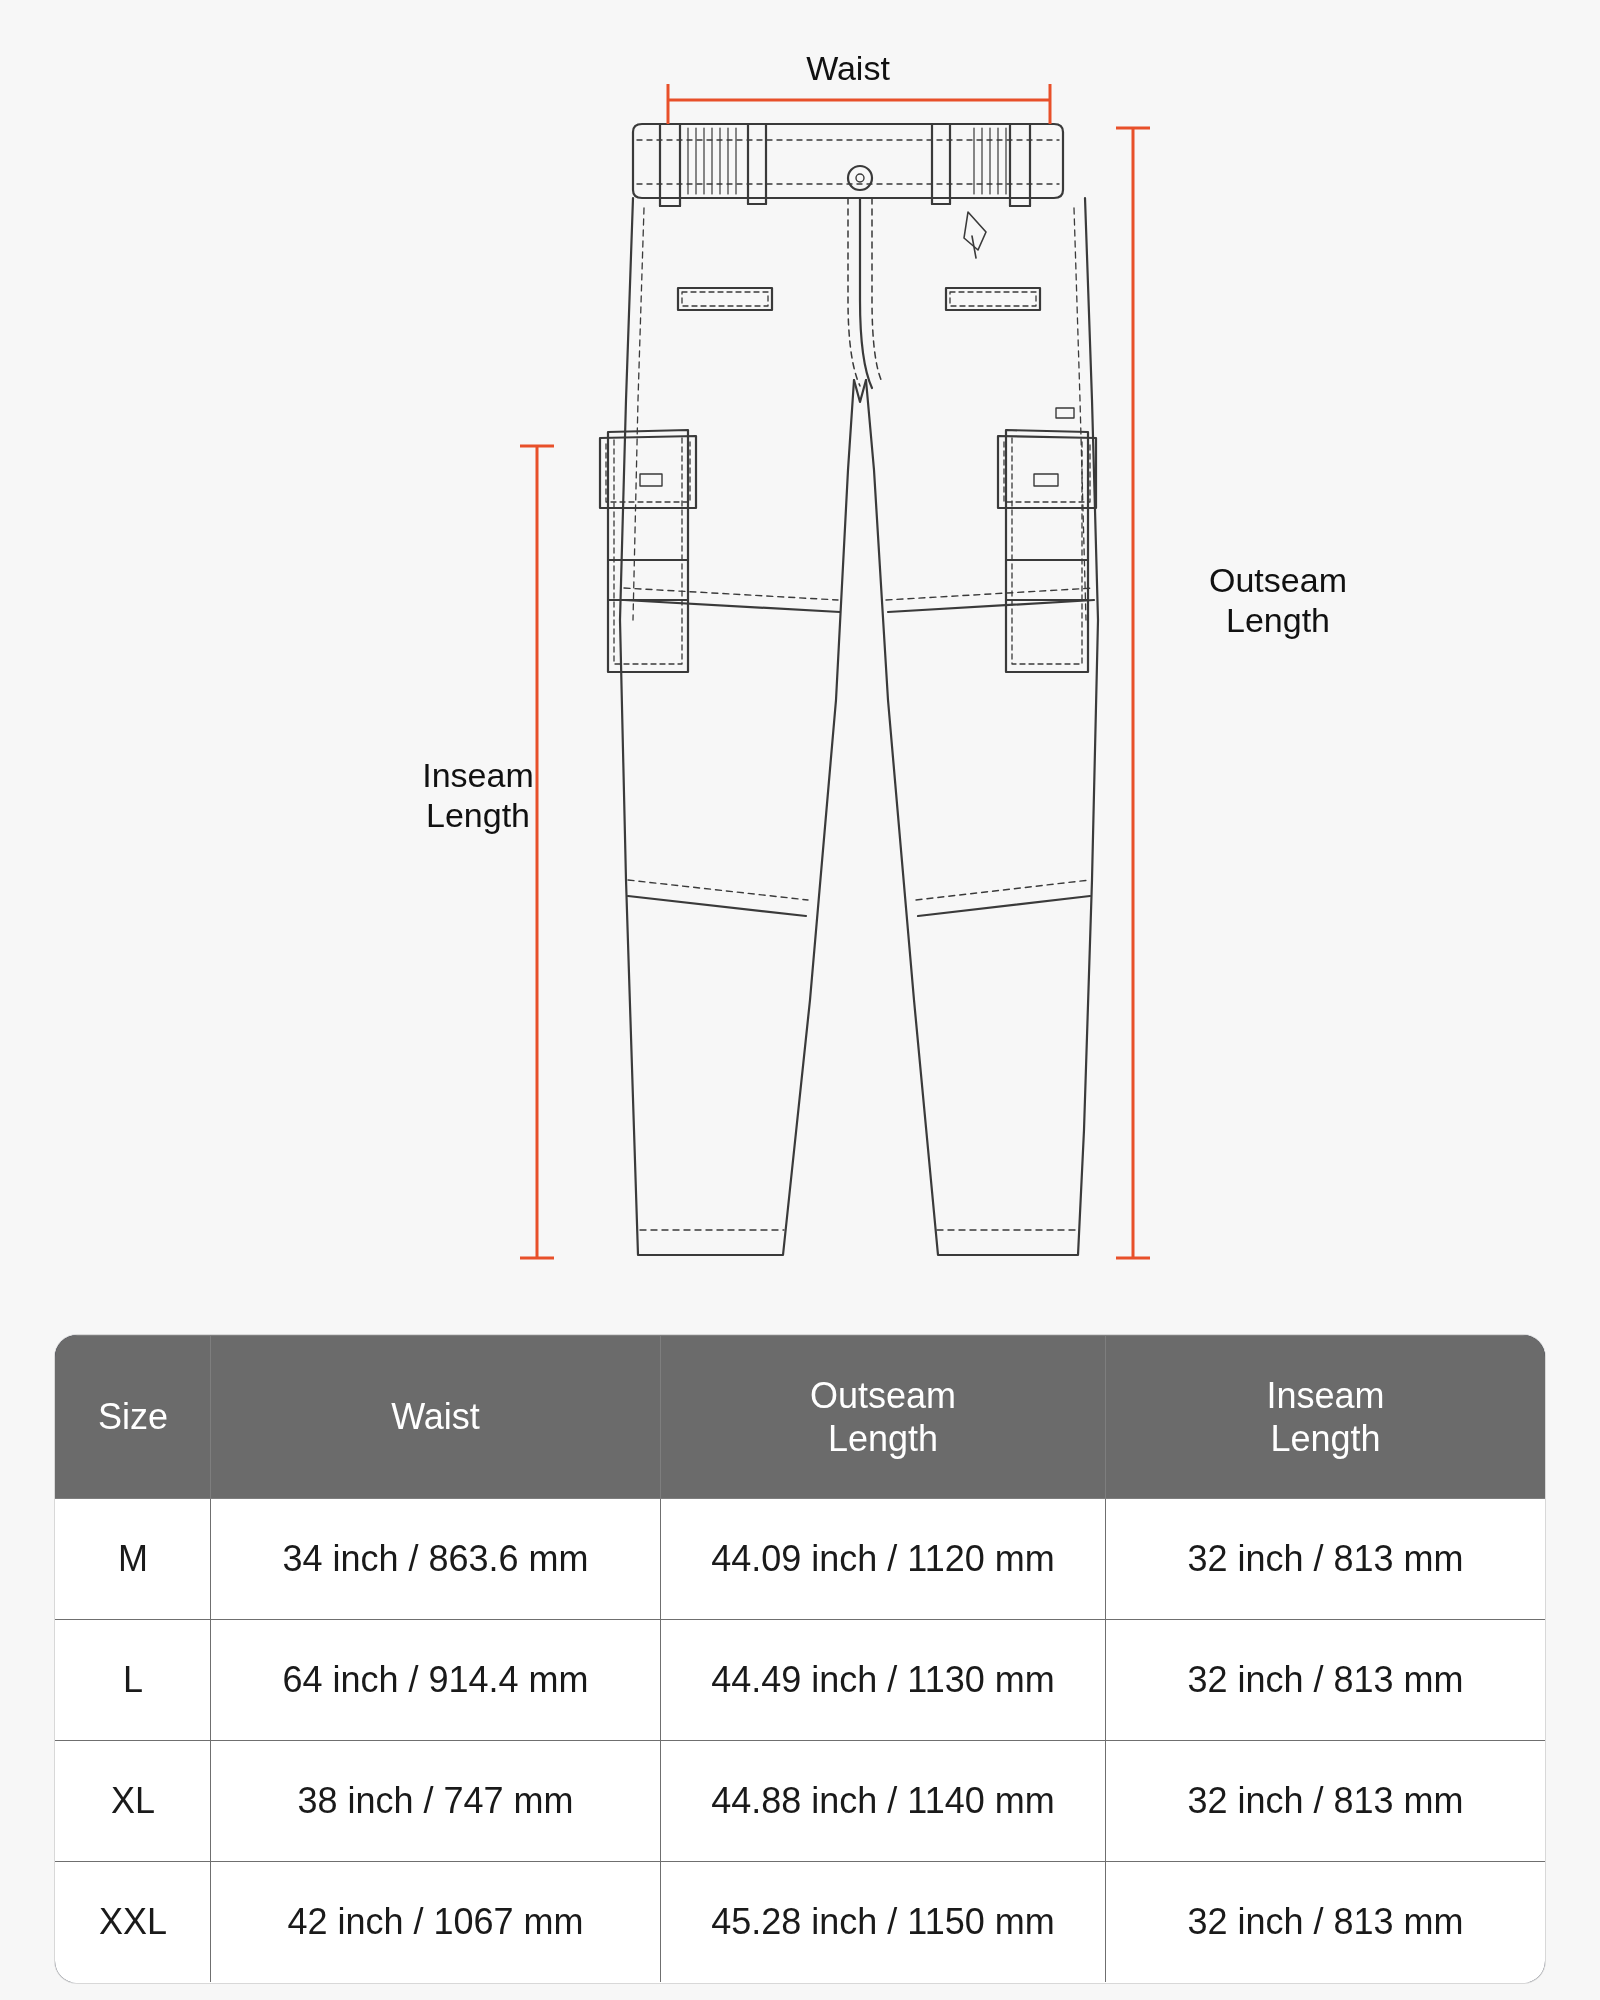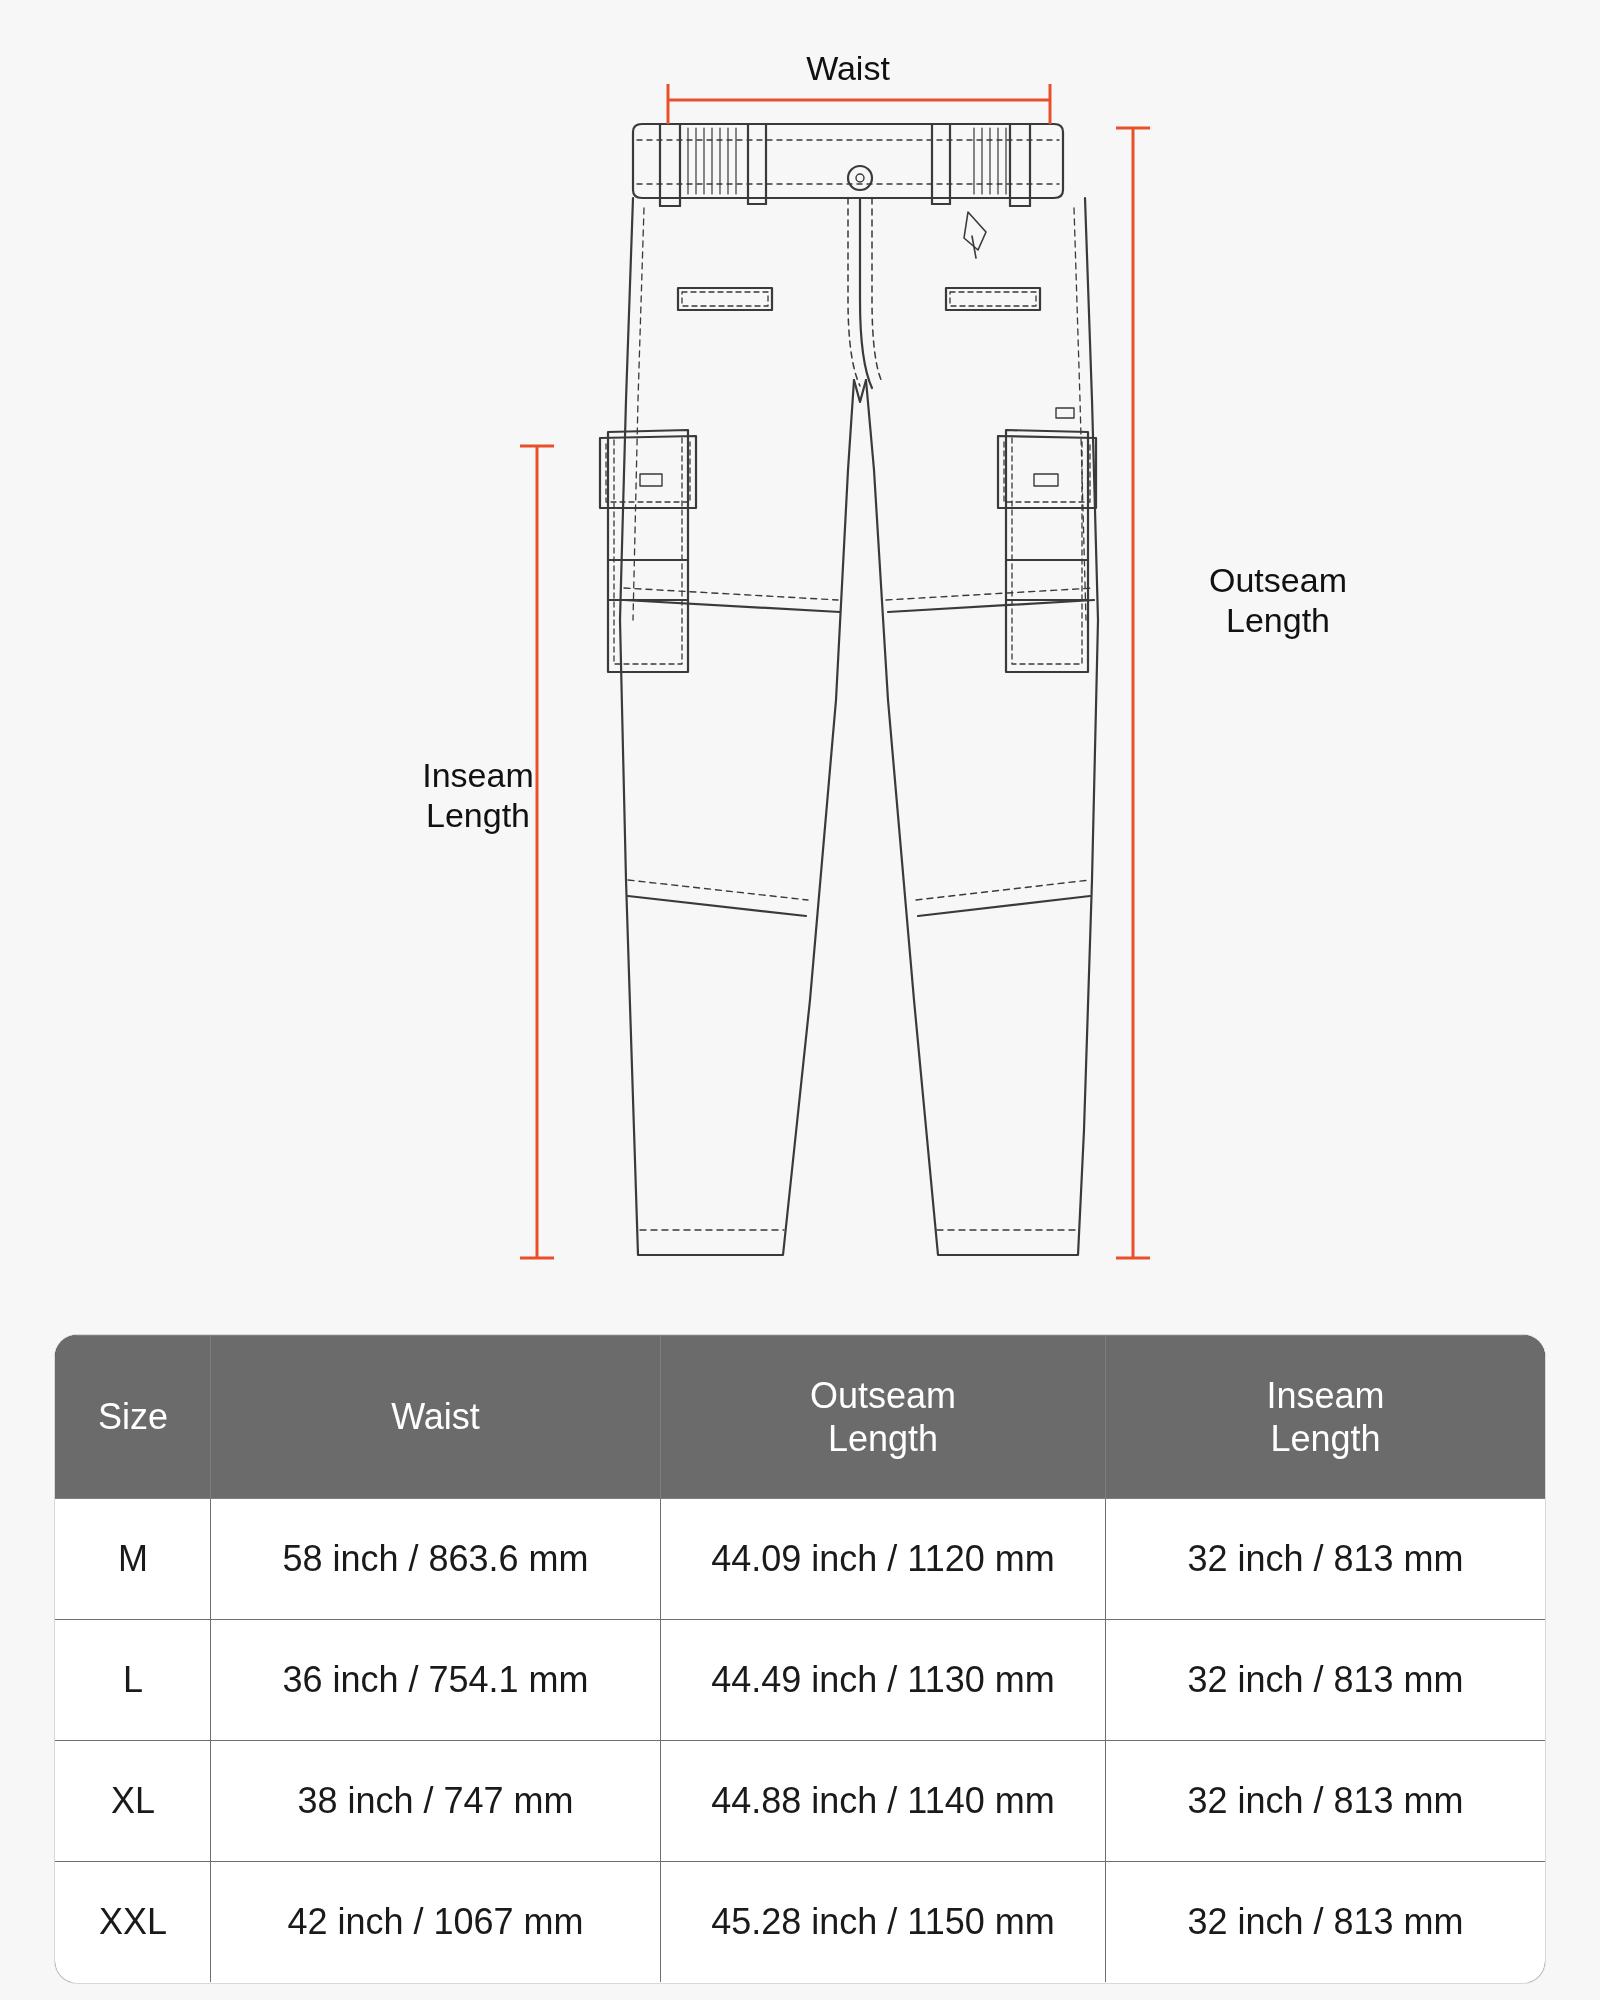--- a/index.html
+++ b/index.html
@@ -264,27 +264,27 @@
           <th>Waist</th>
           <th>Outseam
 Length</th>
           <th>Inseam
 Length</th>
         </tr>
       </thead>
       <tbody>
         <tr>
           <td>M</td>
-          <td>58 inch / 863.6 mm</td>
+          <td>34 inch / 863.6 mm</td>
           <td>44.09 inch / 1120 mm</td>
           <td>32 inch / 813 mm</td>
         </tr>
         <tr>
           <td>L</td>
-          <td>36 inch / 754.1 mm</td>
+          <td>64 inch / 914.4 mm</td>
           <td>44.49 inch / 1130 mm</td>
           <td>32 inch / 813 mm</td>
         </tr>
         <tr>
           <td>XL</td>
           <td>38 inch / 747 mm</td>
           <td>44.88 inch / 1140 mm</td>
           <td>32 inch / 813 mm</td>
         </tr>
         <tr>

